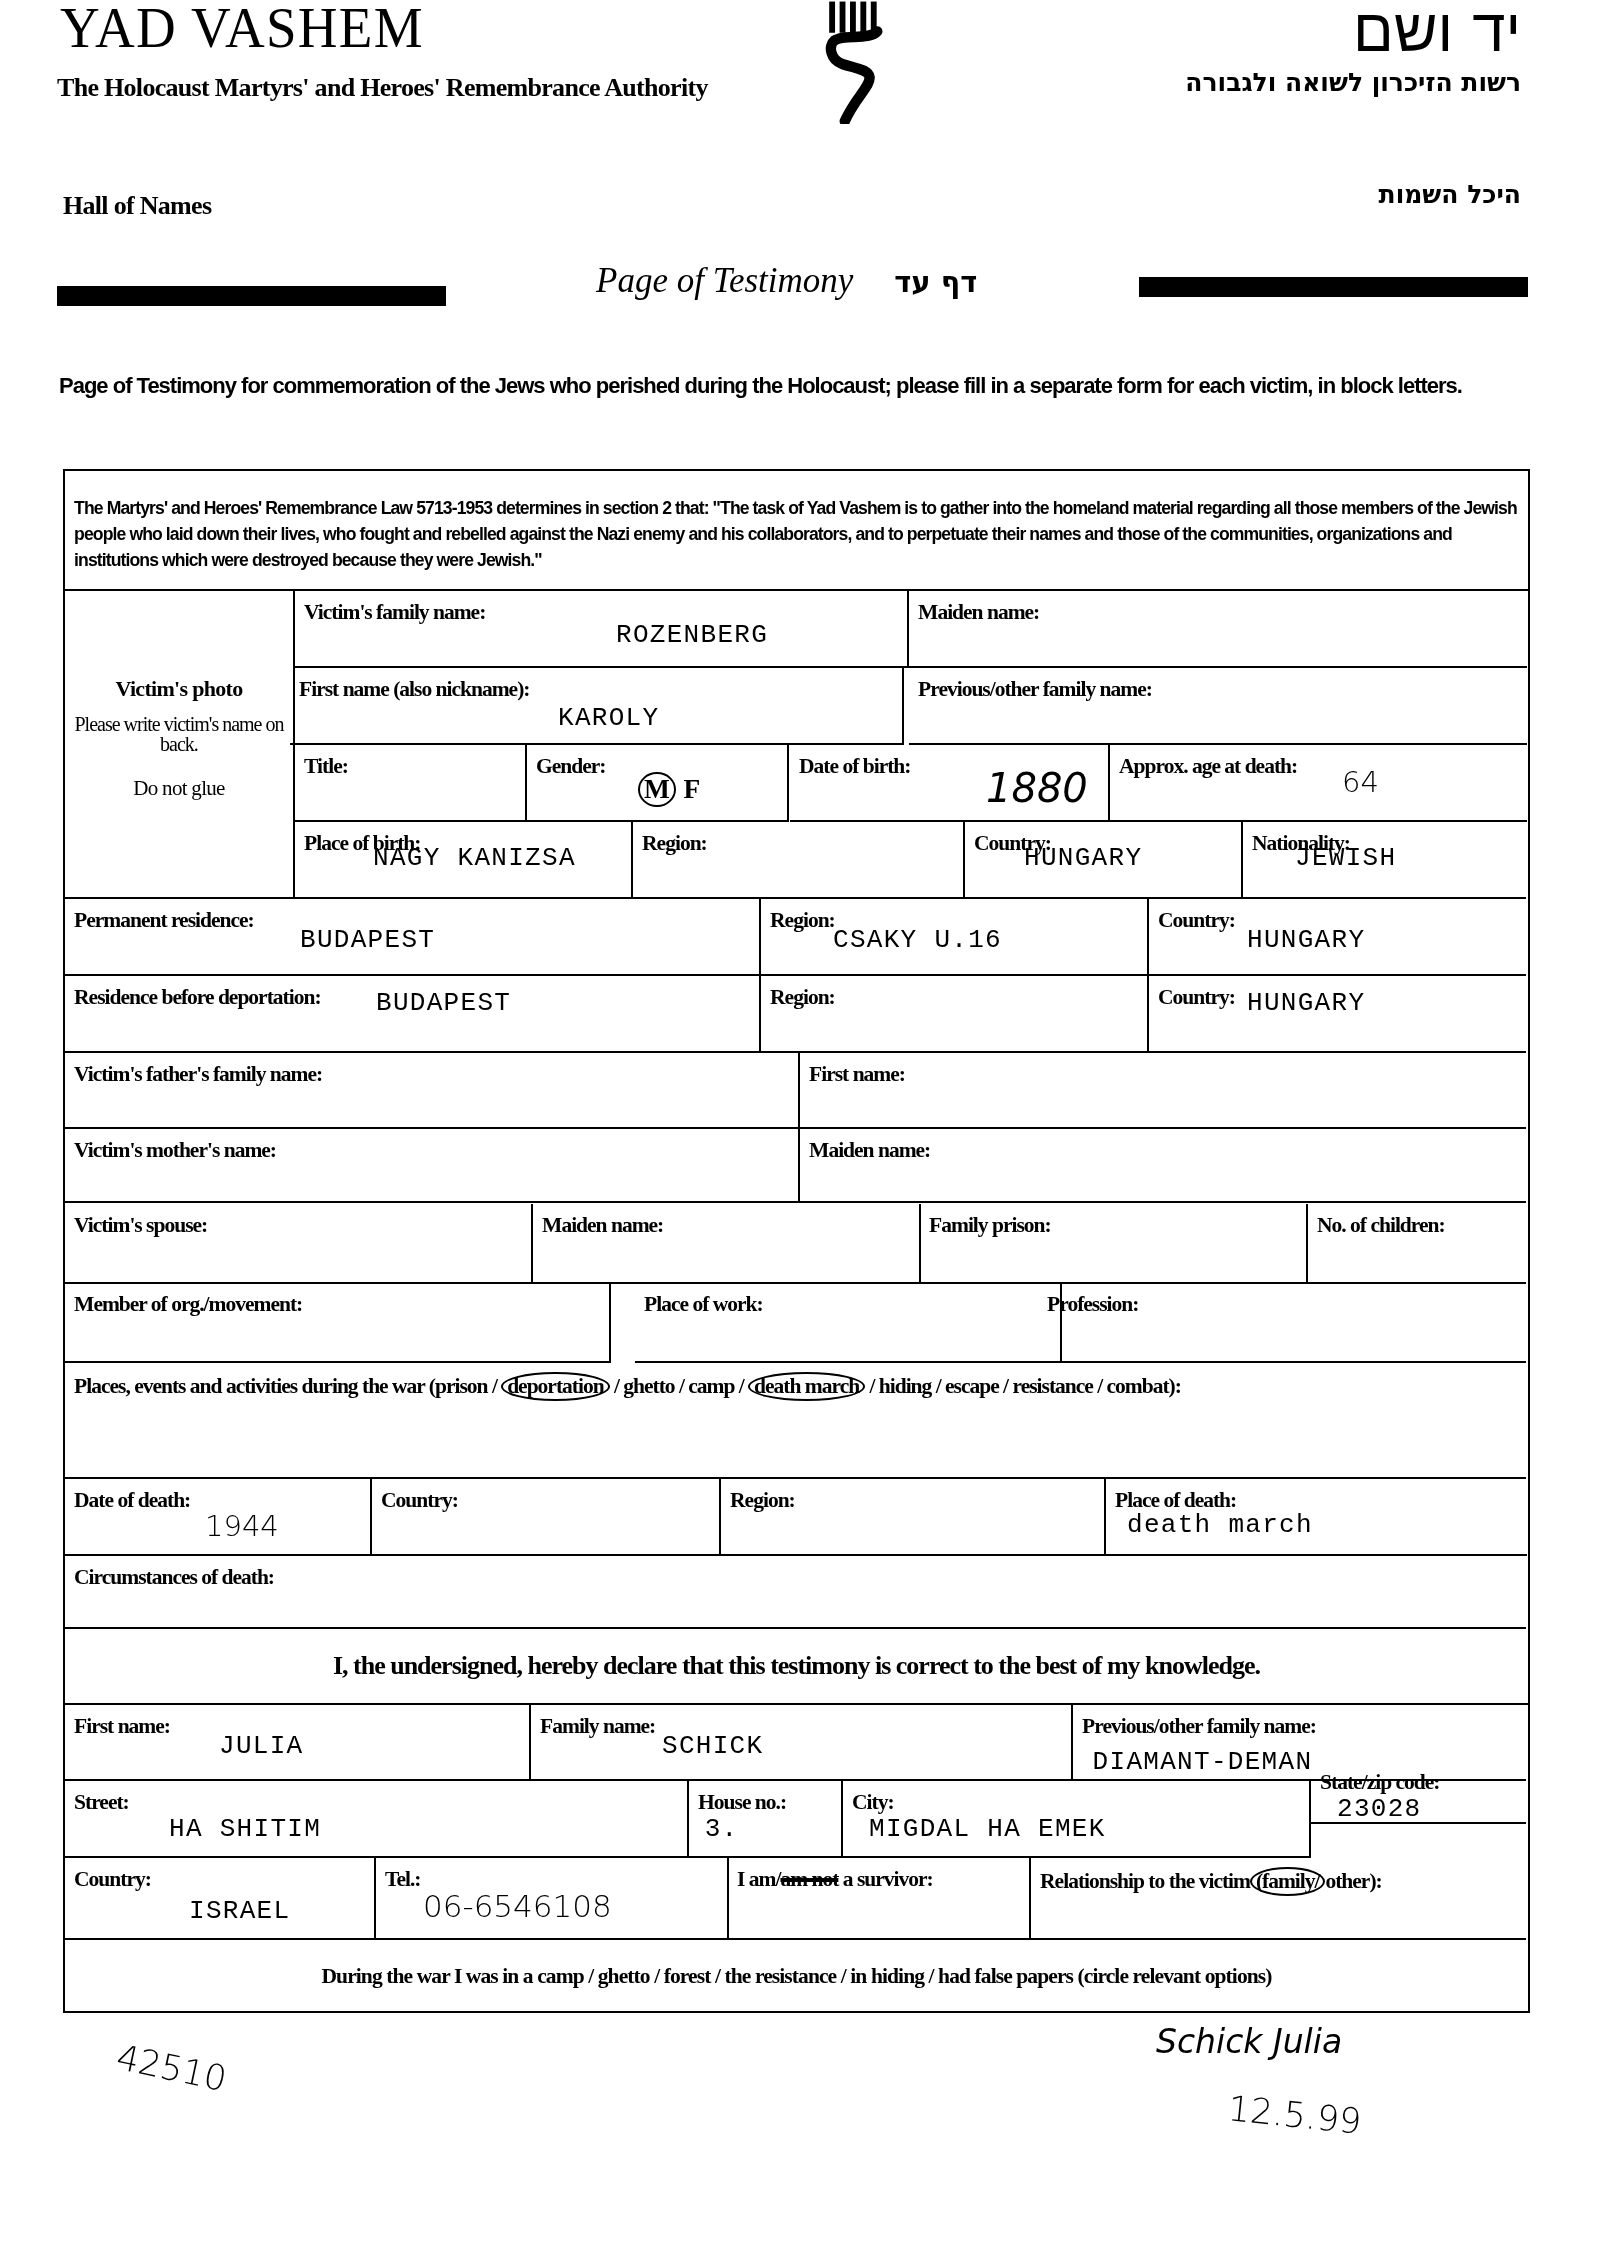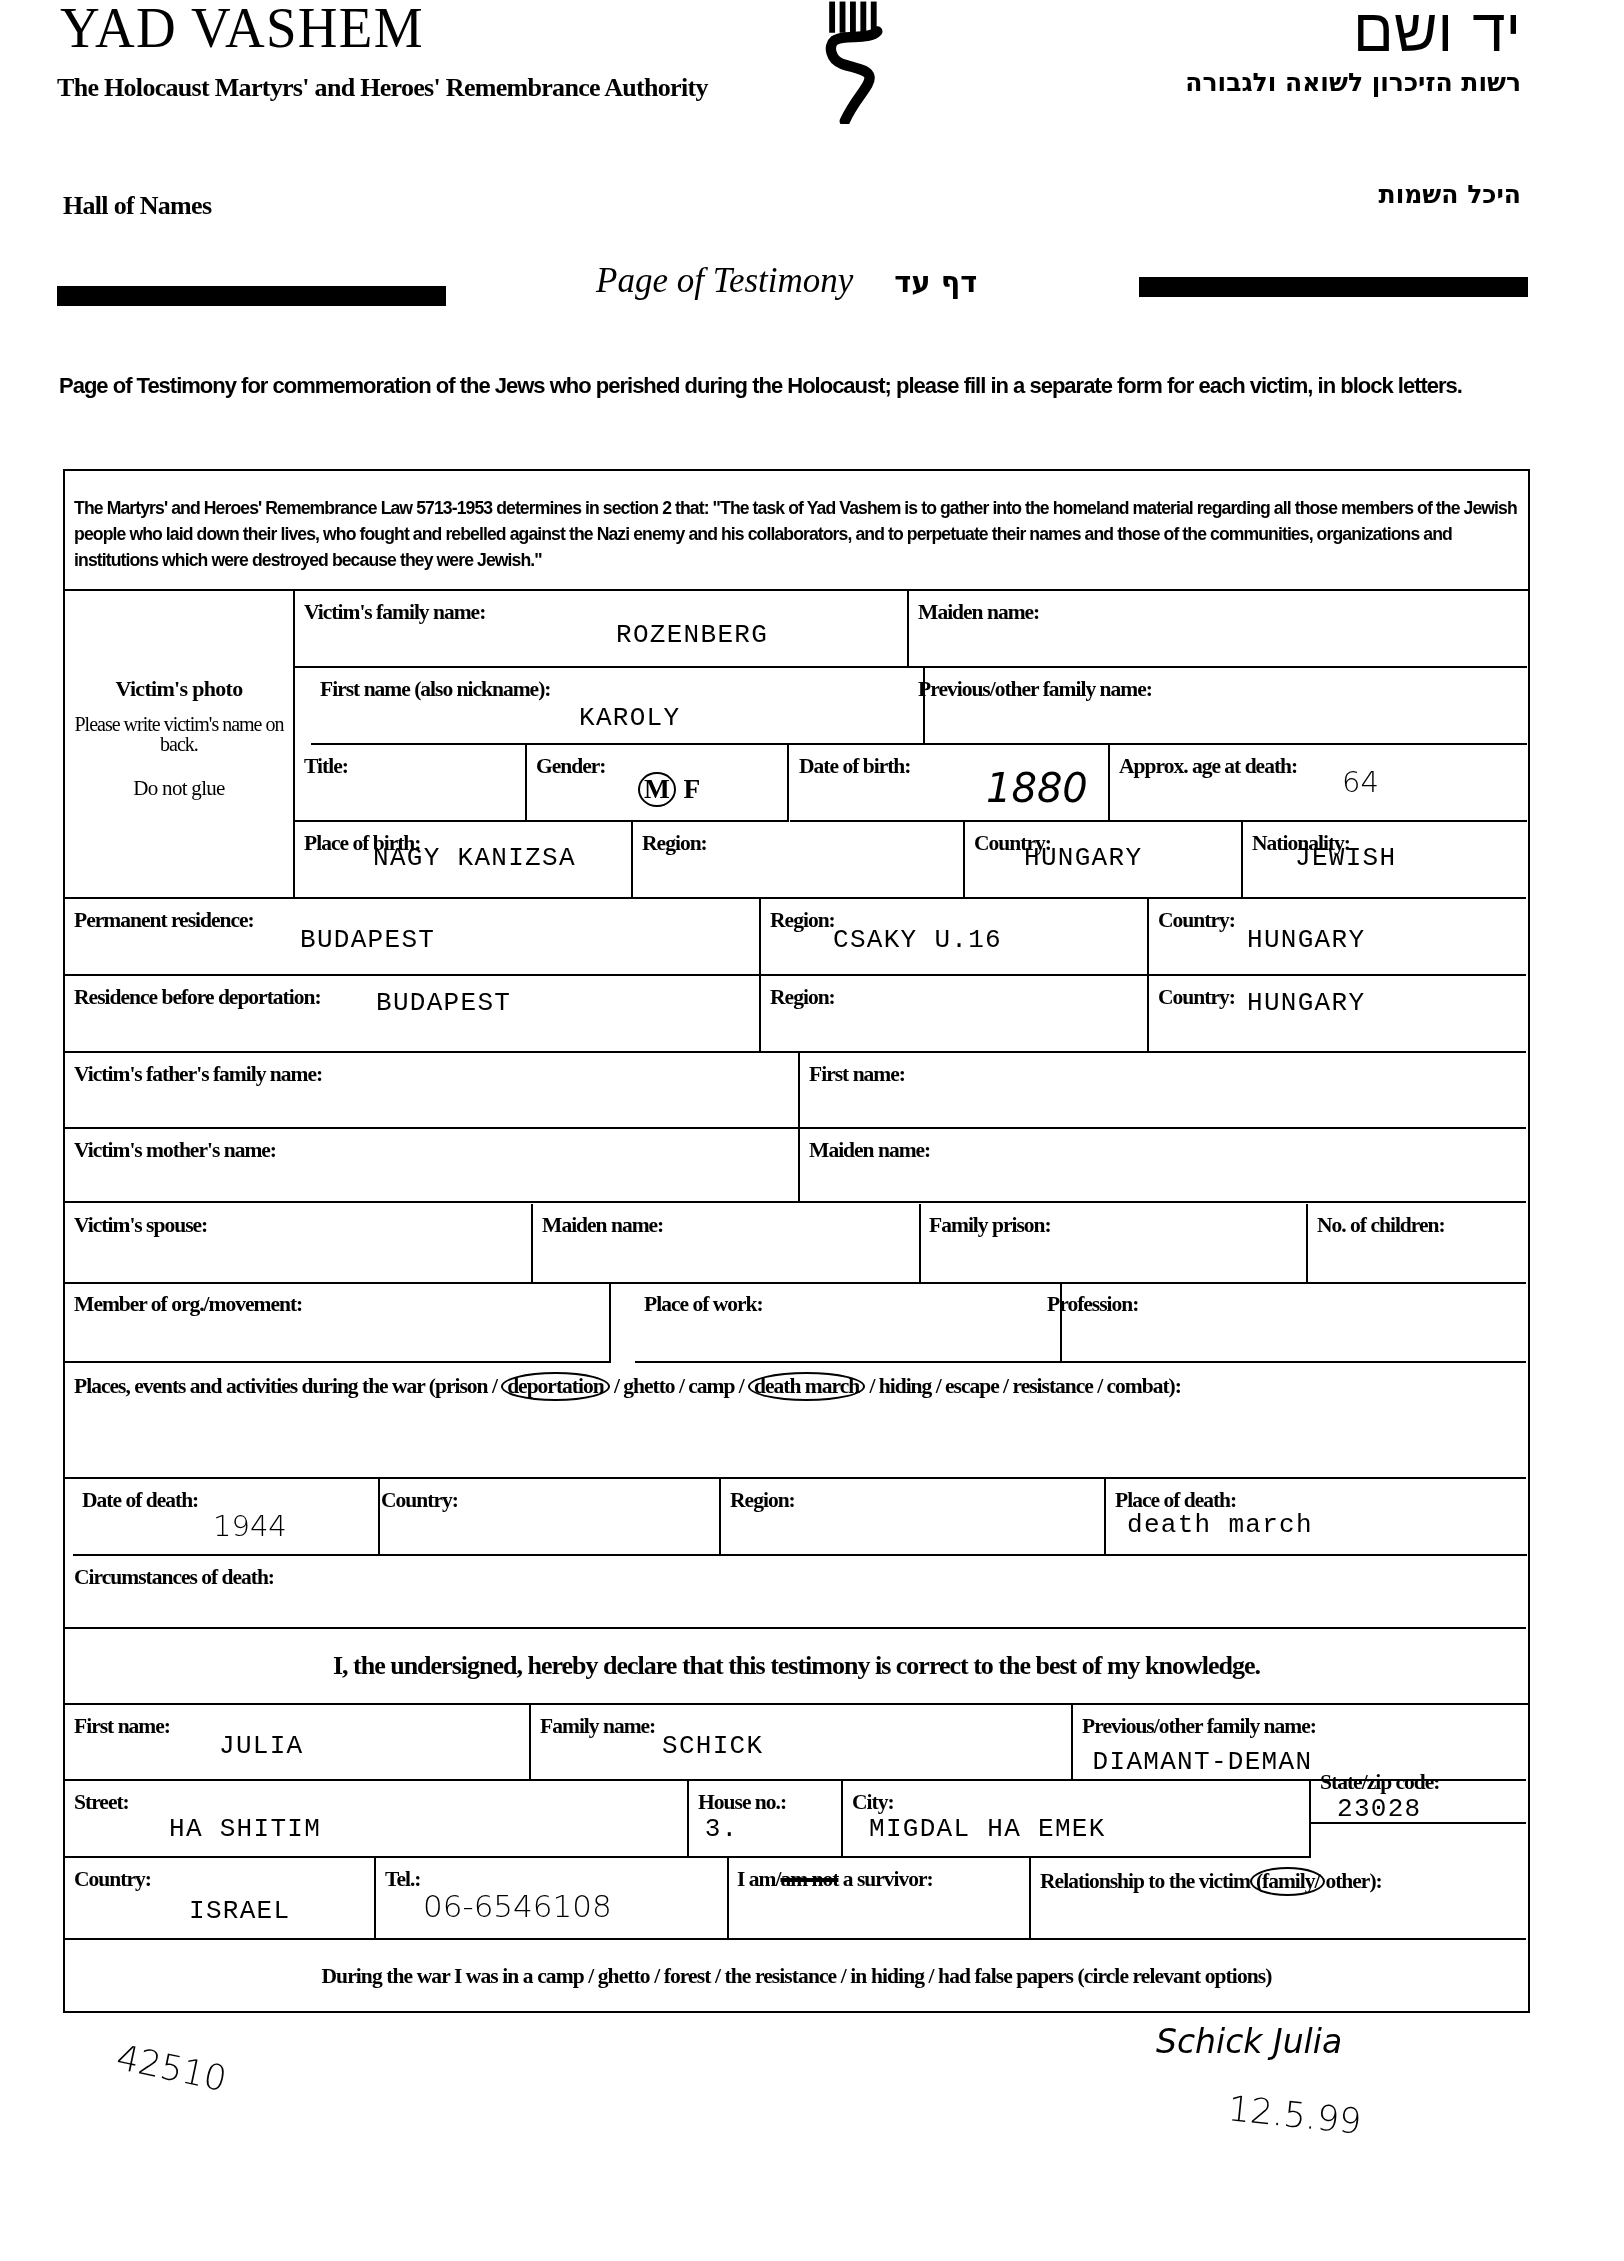--- a/index.html
+++ b/index.html
@@ -95,21 +95,21 @@
 
   <div class="cell" style="left:230px; top:120px; width:614px; height:77px;">
     <span class="lbl">Victim's family name:</span>
     <span class="val" style="left:281px; top:29px;margin-left:40px;">ROZENBERG</span>
   </div>
   <div class="cell noright" style="left:844px; top:120px; width:618px; height:77px;">
     <span class="lbl">Maiden name:</span>
     <span class="val" style="left:131px; top:29px;"></span>
   </div>
 
-  <div class="cell" style="left:246px; top:197px; width:614px; height:77px;">
+  <div class="cell" style="left:225px; top:197px; width:614px; height:77px;">
     <span class="lbl">First name (also nickname):</span>
     <span class="val" style="left:268px; top:35px;">KAROLY</span>
   </div>
   <div class="cell noright" style="left:844px; top:197px; width:618px; height:77px;">
     <span class="lbl">Previous/other family name:</span>
     <span class="val" style="left:131px; top:35px;"></span>
   </div>
 
   <div class="cell" style="left:230px; top:274px; width:232px; height:77px;">
     <span class="lbl">Title:</span>
@@ -210,21 +210,21 @@
   <div class="cell noright" style="left:0; top:892px; width:1461px; height:116px;">
     <span class="lbl">
       <span>Places, events and activities during the war (prison /</span>
       <span class="circled">deportation</span>
       <span>/ ghetto / camp /</span>
       <span class="circled">death march</span>
       <span>/ hiding / escape / resistance / combat):</span>
     </span>
   </div>
 
-  <div class="cell" style="left:8px; top:1008px; width:307px; height:77px;">
+  <div class="cell" style="left:0; top:1008px; width:307px; height:77px;">
     <span class="lbl">Date of death:</span>
     <span class="hand" style="left:140px; top:30px; font-size:29px; font-style:normal;">1944</span>
   </div>
   <div class="cell" style="left:307px; top:1008px; width:349px; height:77px;">
     <span class="lbl">Country:</span>
   </div>
   <div class="cell" style="left:656px; top:1008px; width:385px; height:77px;">
     <span class="lbl">Region:</span>
   </div>
   <div class="cell noright" style="left:1041px; top:1008px; width:421px; height:77px;">

